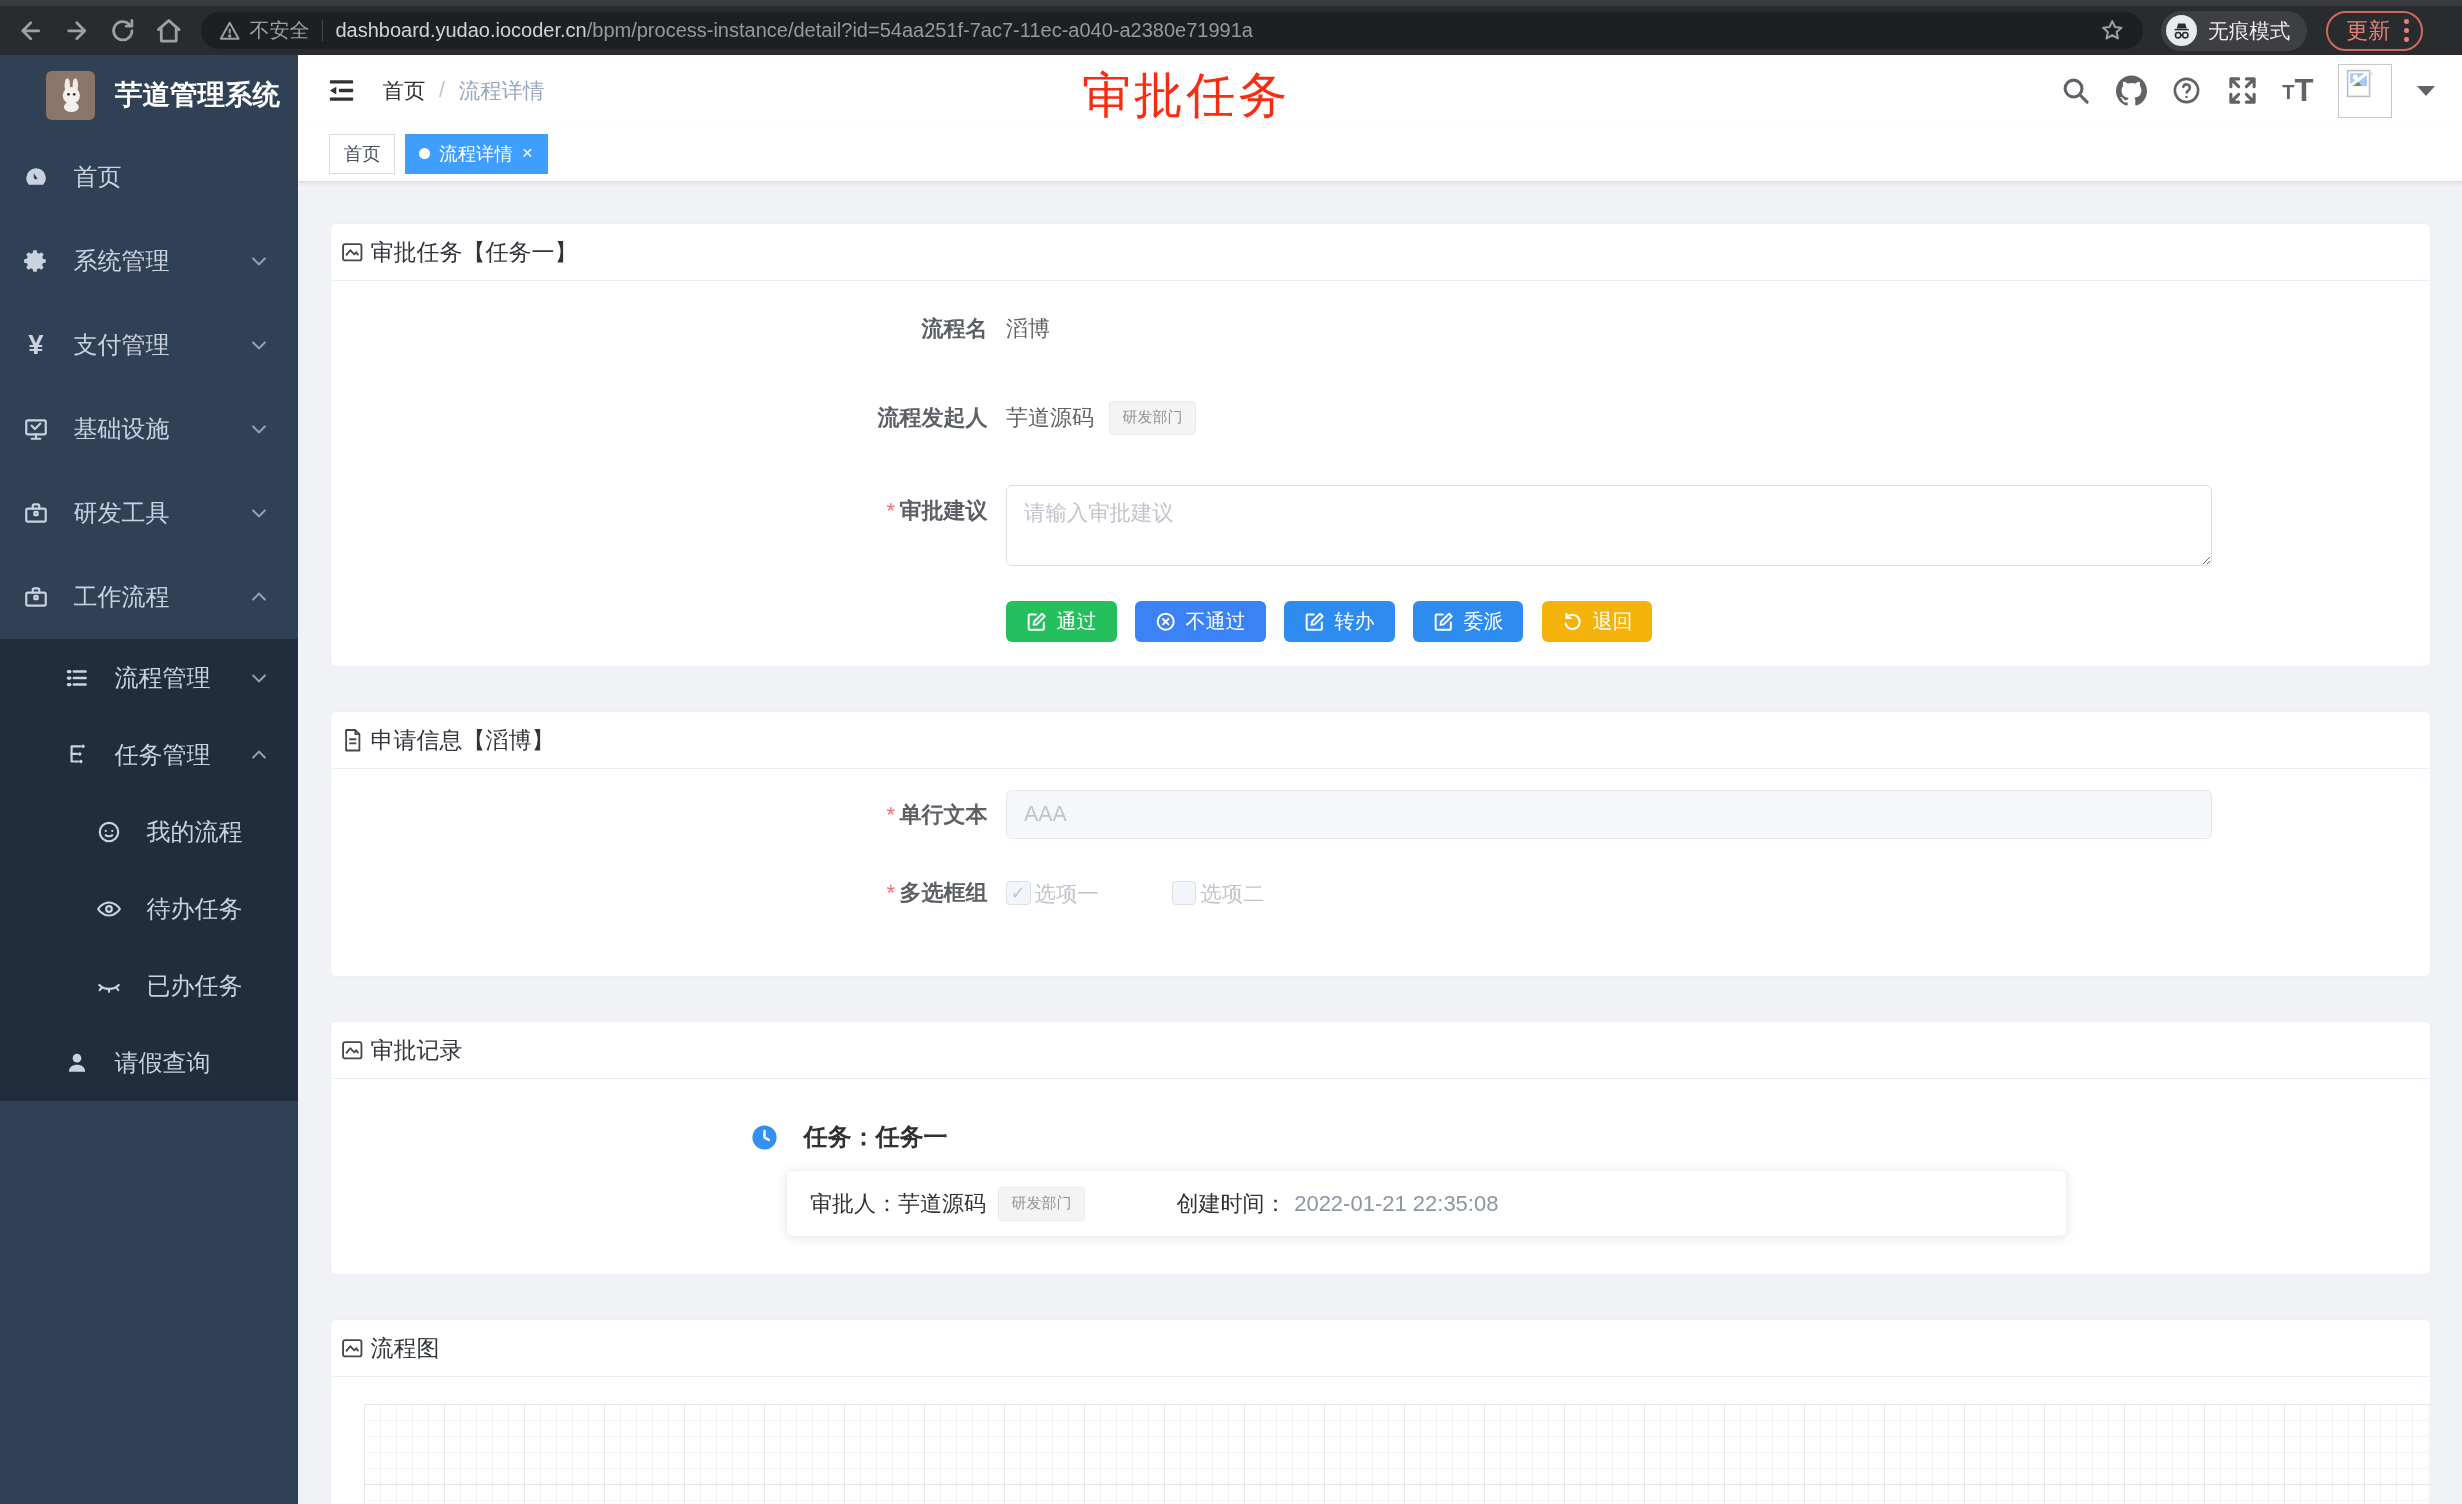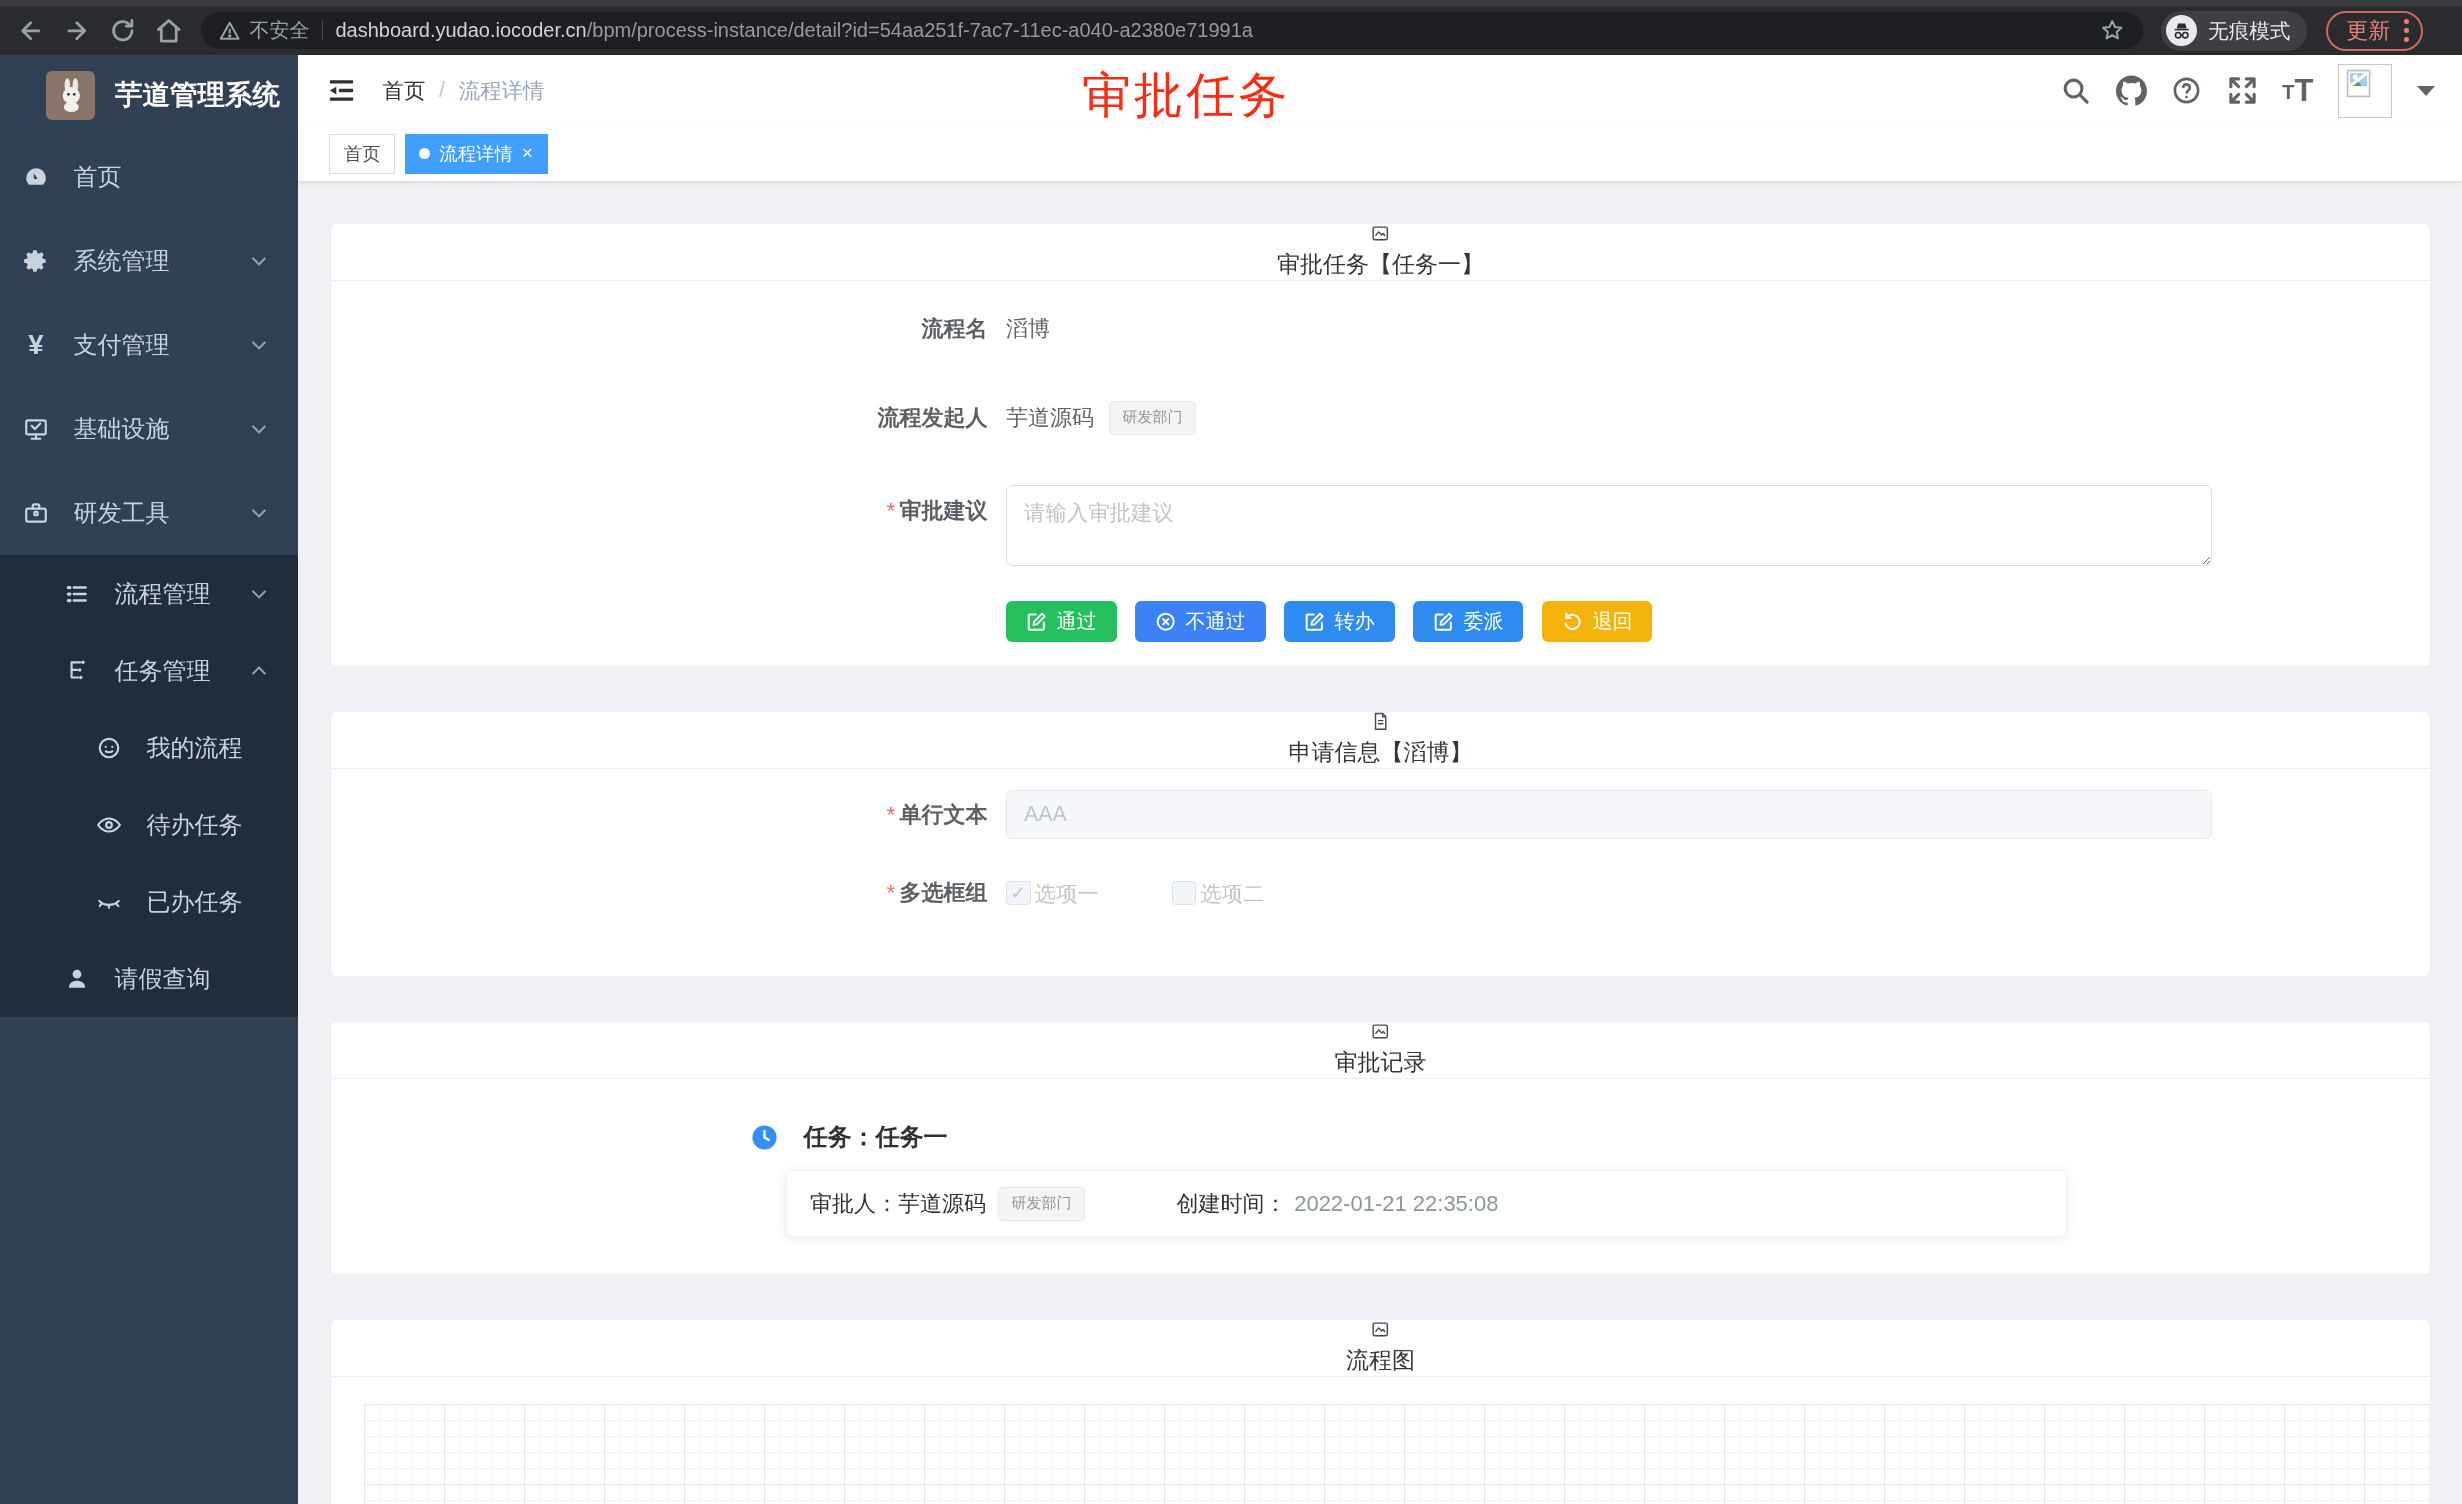--- a/index.html
+++ b/index.html
@@ -64,21 +64,21 @@
   
   .tagsbar { height:56px; background:#fff; border-bottom:1.5px solid #d8dce5; box-shadow:0 1.5px 4.6px rgba(0,0,0,.07); display:flex; align-items:center; padding:0 31px; gap:9.2px; flex:none; position:relative; z-index:2; }
   .tag-tab { height:40px; border:1.5px solid #d8dce5; background:#fff; color:#495060; font-size:18.4px; display:flex; align-items:center; padding:0 13.8px; gap:9.2px; cursor:pointer; }
   .tag-tab.active { background:#409eff; border-color:#409eff; color:#fff; }
   .tab-dot { width:10.7px; height:10.7px; border-radius:50%; background:#fff; }
   .tab-close { font-size:18.4px; line-height:1; }
 
   
   .content { flex:1; padding:41px 31px 0 32px; overflow:hidden; background:#f0f2f5; }
   .card { background:#fff; border:1.5px solid #ebeef5; border-radius:6.1px; margin-bottom:44px; overflow:hidden; }
-  .card-hd { height:57px; display:flex; align-items:center; padding:0 9px; border-bottom:1.5px solid #ebeef5; color:#32363c; font-size:23px; font-weight:500; gap:6.1px;flex-direction:column; }
+  .card-hd { height:57px; display:flex; align-items:center; padding:0 9px; border-bottom:1.5px solid #ebeef5; color:#32363c; font-size:23px; font-weight:500; gap:6.1px; }
   .card-hd .cico { width:24.5px; height:24.5px; color:#45494e; }
   .card1 { height:444px; }
   .card2 { height:266px; }
   .card3 { height:254px; }
   .card4 { height:206px; margin-bottom:0; }
 
   .form-row { display:flex; align-items:center; }
   .form-label { flex:0 0 675px; text-align:right; padding-right:18.4px; color:#5c6066; font-size:22px; font-weight:700; white-space:nowrap; }
   .req { color:#f56c6c; margin-right:4.6px; font-weight:400; }
   .form-value { font-size:22px; color:#606266; display:flex; align-items:center; }
@@ -231,20 +231,31 @@
           <rect x="3" y="8" width="18" height="12" rx="1.5"></rect>
           <path d="M9 8V5.5A1.5 1.5 0 0 1 10.5 4h3A1.5 1.5 0 0 1 15 5.5V8"></path>
           <rect x="10.5" y="11" width="3" height="3" rx="0.5"></rect>
         </svg>
       <span>研发工具</span>
       <svg class="chev" viewBox="0 0 24 24" fill="none" stroke="currentColor" stroke-width="2.4" stroke-linecap="round">
           <path d="M5 9l7 7 7-7"></path>
         </svg>
     </div>
 
+    <div class="menu-item lvl1">
+      <svg class="mi-ico" viewBox="0 0 24 24" fill="none" stroke="currentColor" stroke-width="2" stroke-linecap="round" stroke-linejoin="round">
+          <rect x="3" y="8" width="18" height="12" rx="1.5"></rect>
+          <path d="M9 8V5.5A1.5 1.5 0 0 1 10.5 4h3A1.5 1.5 0 0 1 15 5.5V8"></path>
+          <rect x="10.5" y="11" width="3" height="3" rx="0.5"></rect>
+        </svg>
+      <span>工作流程</span>
+      <svg class="chev" viewBox="0 0 24 24" fill="none" stroke="currentColor" stroke-width="2.4" stroke-linecap="round">
+          <path d="M5 15l7-7 7 7"></path>
+        </svg>
+    </div>
 
     <div class="submenu">
       <div class="menu-item lvl2">
         <svg class="mi-ico" viewBox="0 0 24 24" fill="none" stroke="currentColor" stroke-width="2.2" stroke-linecap="round">
             <path d="M9 6h11M9 12h11M9 18h11"></path>
             <path d="M4 6h1.5M4 12h1.5M4 18h1.5" stroke-width="3"></path>
           </svg>
         <span>流程管理</span>
         <svg class="chev" viewBox="0 0 24 24" fill="none" stroke="currentColor" stroke-width="2.4" stroke-linecap="round">
             <path d="M5 9l7 7 7-7"></path>

